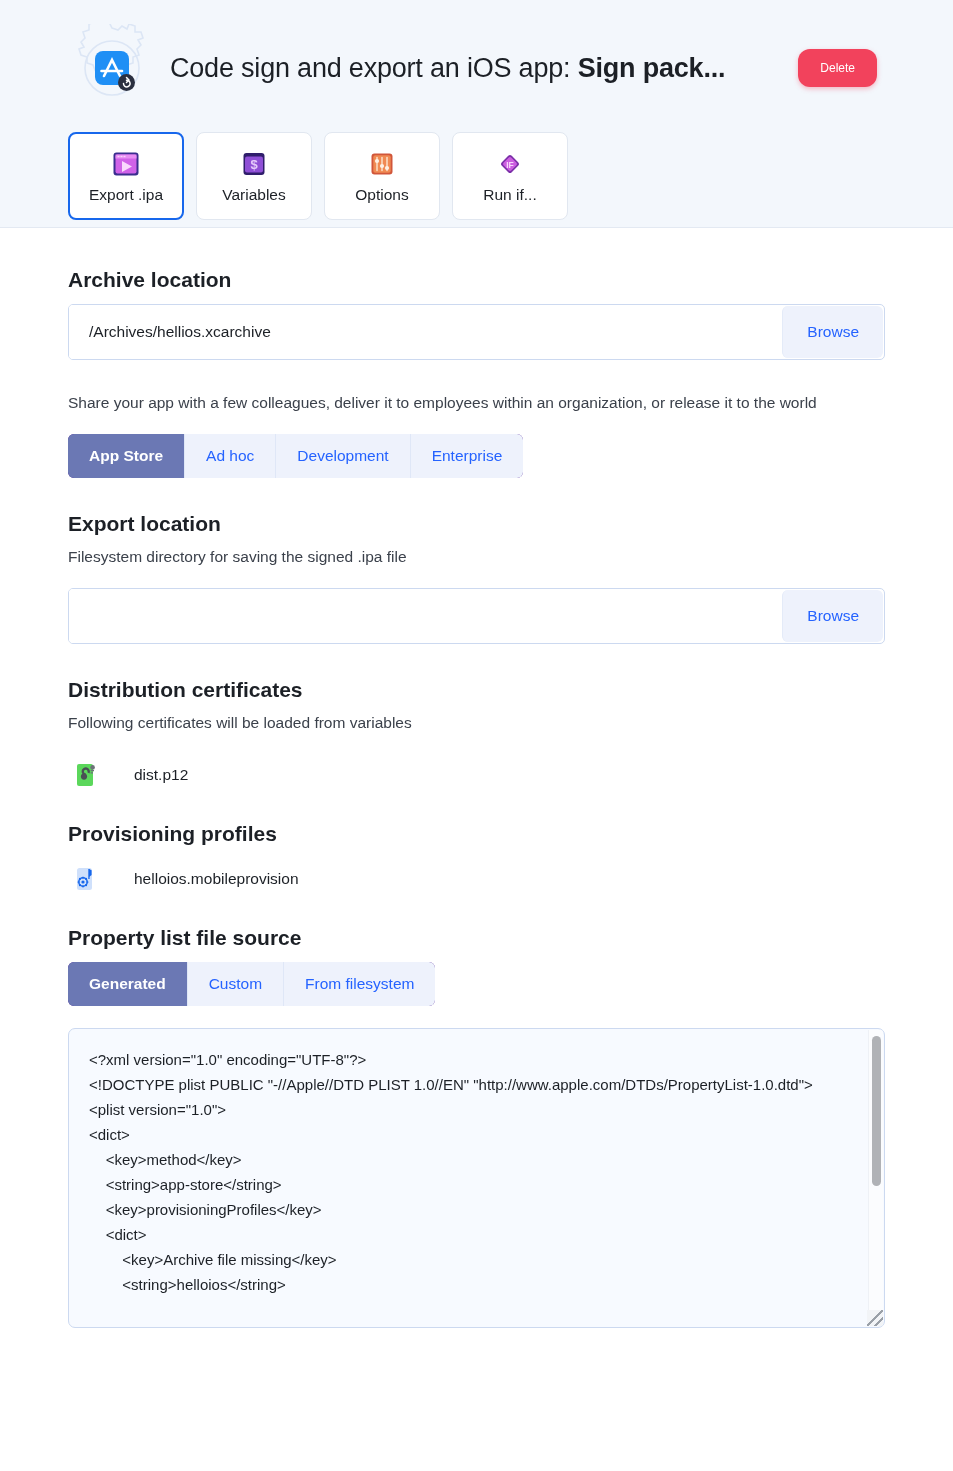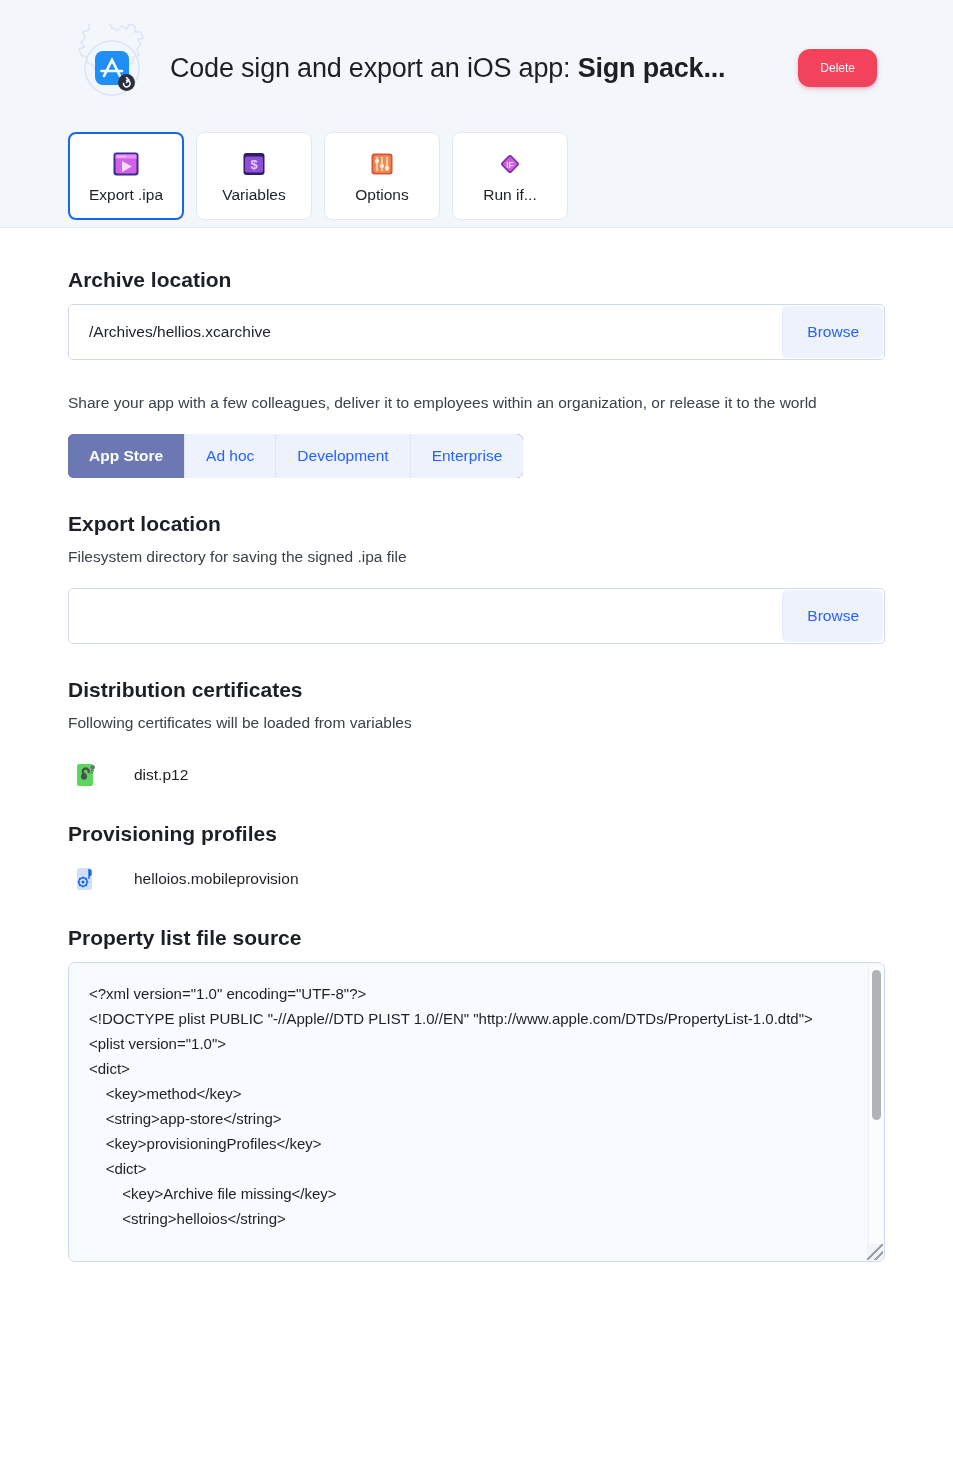--- a/index.html
+++ b/index.html
@@ -391,20 +391,25 @@
               <path d="M4.3 18.7 L3.5 19.5"></path>
           </g>
         </svg>
       </span>
       <span class="file-name">helloios.mobileprovision</span>
     </div>
   </div>
 
   <div class="block">
     <div class="field-title">Property list file source</div>
+    <div class="segmented" style="margin-bottom:22px;">
+      <button class="seg selected">Generated</button>
+      <button class="seg">Custom</button>
+      <button class="seg">From filesystem</button>
+    </div>
 
     <div class="code-wrap">
       <div class="code-area">&lt;?xml version="1.0" encoding="UTF-8"?&gt;
 &lt;!DOCTYPE plist PUBLIC "-//Apple//DTD PLIST 1.0//EN" "http://www.apple.com/DTDs/PropertyList-1.0.dtd"&gt;
 &lt;plist version="1.0"&gt;
 &lt;dict&gt;
     &lt;key&gt;method&lt;/key&gt;
     &lt;string&gt;app-store&lt;/string&gt;
     &lt;key&gt;provisioningProfiles&lt;/key&gt;
     &lt;dict&gt;

